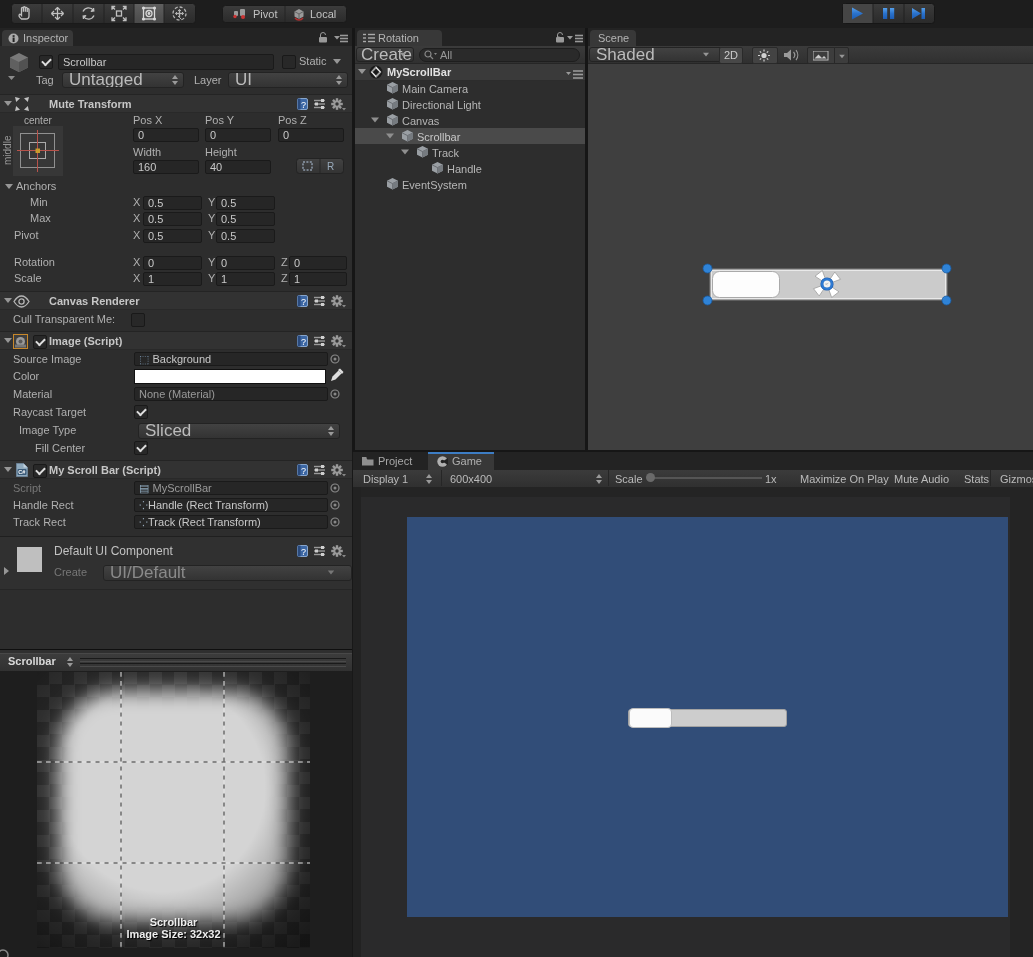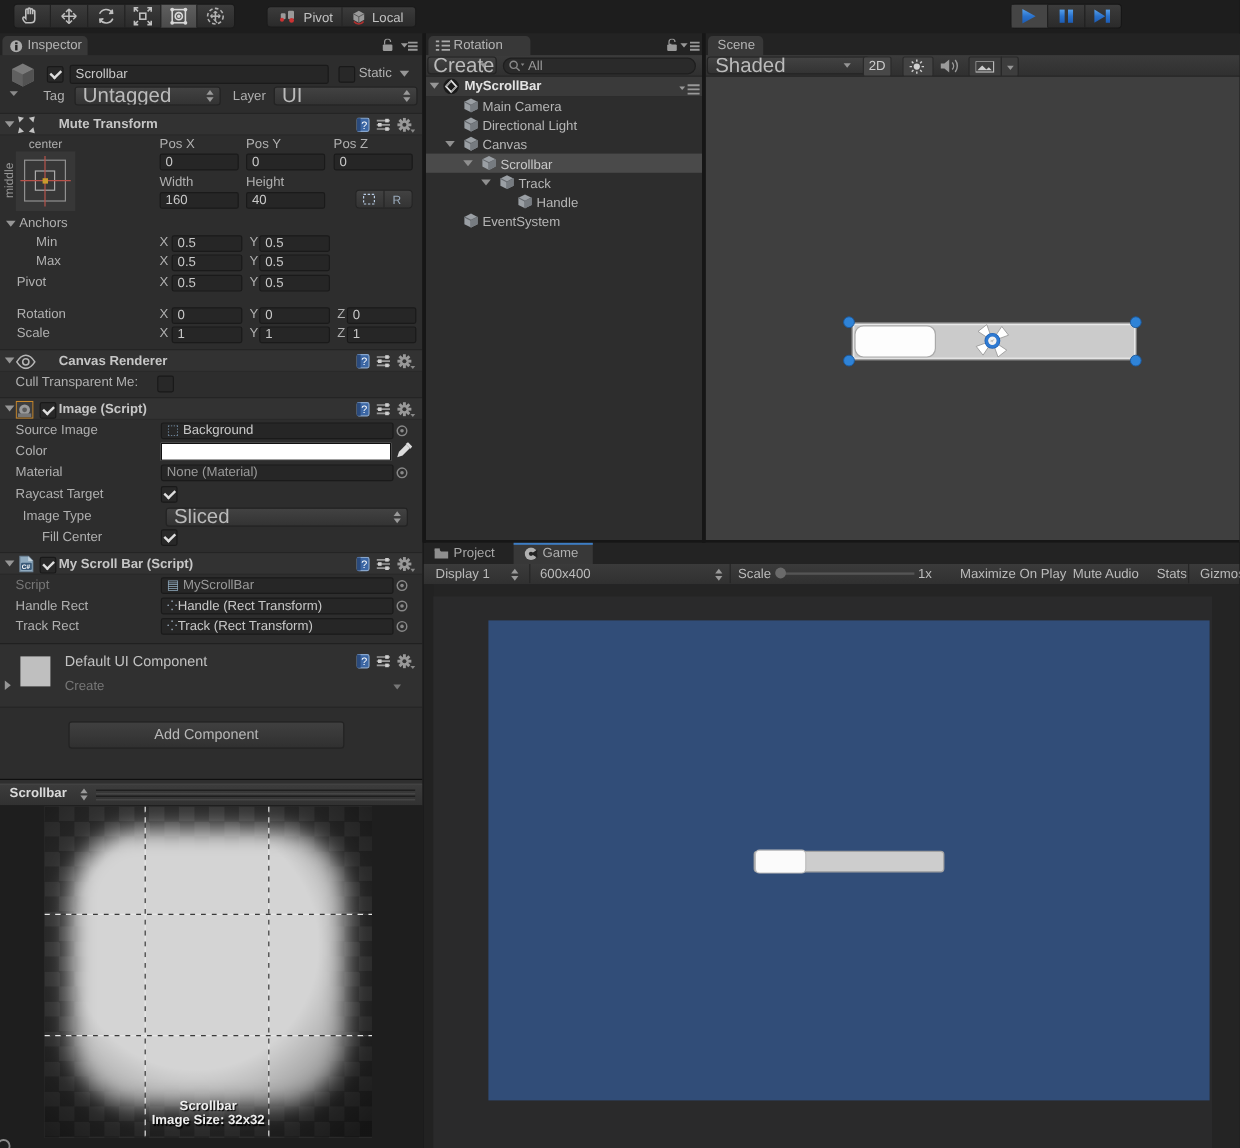--- a/index.html
+++ b/index.html
@@ -367,24 +367,24 @@
 
  <div class="hline" style="top:508px;background:#1f1f1f"></div>
  <div class="abs" style="left:0;top:509px;width:352px;height:52px;background:#303030"></div>
  <div class="abs" style="left:17px;top:519px;width:25px;height:25px;background:#bfbfbf"></div>
  <div class="lbl" style="left:54px;top:517px;font-size:12px;color:#c2c2c2">Default UI Component</div>
  <svg class="abs hicons" style="left:297px;top:517px" width="50" height="13" viewBox="0 0 50 13">
       <use href="#hic"></use>
     </svg>
  <div class="tri-r" style="left:4px;top:539px"></div>
  <div class="lbl dim" style="left:54px;top:538px">Create</div>
+ <div class="drop" style="left:103px;top:537px;width:235px;height:14px;line-height:14px;color:#8a8a8a">UI/Default</div>
  <div class="tri-d" style="left:327px;top:542px;border-top-color:#777;transform:scale(0.8)"></div>
 
  <div class="hline" style="top:561px;background:#262626"></div>
- <div class="abs" style="left:57px;top:573px;width:228px;height:21px;background:linear-gradient(#404040,#303030);border:1px solid #232323;border-radius:3px;text-align:center;font-size:12px;color:#b8b8b8;line-height:21px">Add Component</div>
 
  <div class="abs" style="left:0;top:621px;width:352px;height:5px;background:#2f2f2f;border-top:1px solid #0f0f0f"></div>
  <div class="abs" style="left:0;top:625px;width:352px;height:17px;background:linear-gradient(#3c3c3c,#313131);border-top:1px solid #484848;border-bottom:1px solid #222"></div>
  <div class="lbl bold" style="left:8px;top:627px;color:#dadada">Scrollbar</div>
  <div class="ud u" style="left:67px;top:629px"></div>
     <div class="ud d" style="left:67px;top:635px"></div>
  <div class="abs" style="left:80px;top:630px;width:266px;height:2px;border-top:1px solid #1a1a1a;border-bottom:1px solid #4a4a4a"></div>
  <div class="abs" style="left:80px;top:635px;width:266px;height:2px;border-top:1px solid #1a1a1a;border-bottom:1px solid #4a4a4a"></div>
  <div class="abs" id="pvarea" style="left:0;top:643px;width:352px;height:286px;background:#1e1e1e">
   <div class="abs" id="checker" style="left:37px;top:1px;width:273px;height:276px;background:

